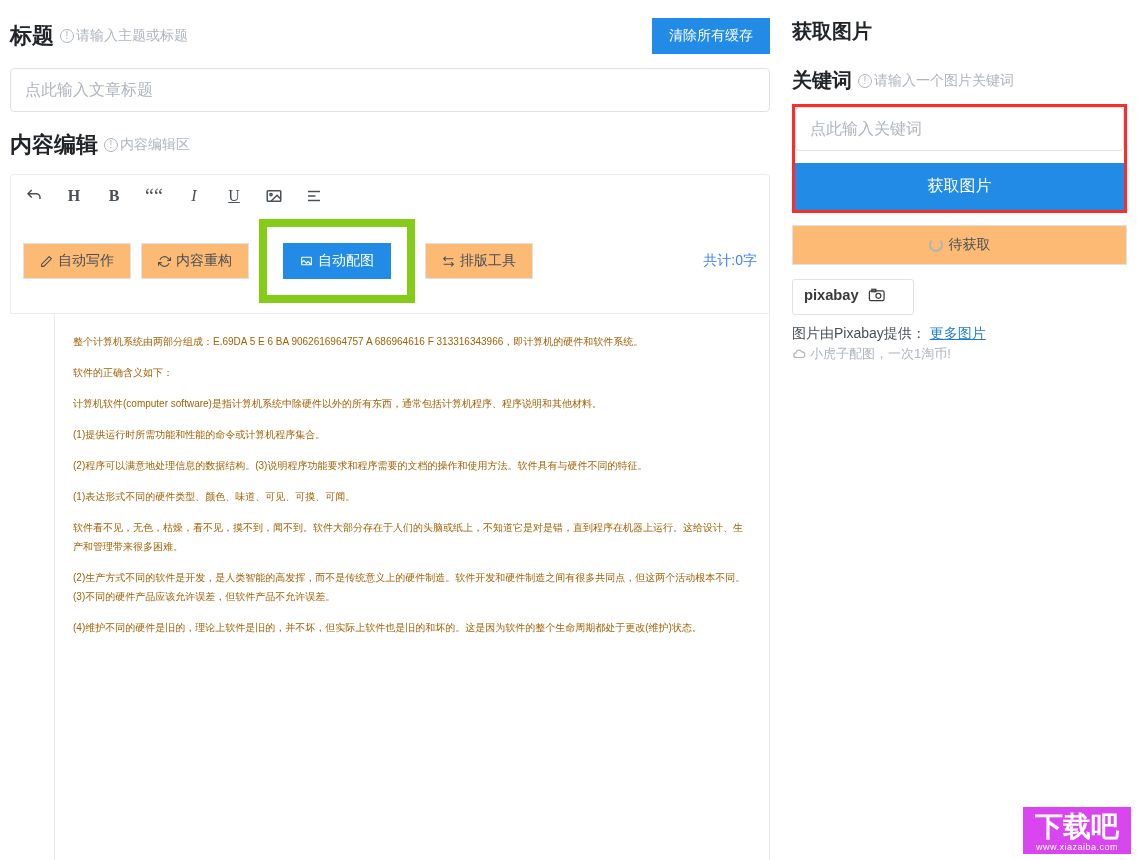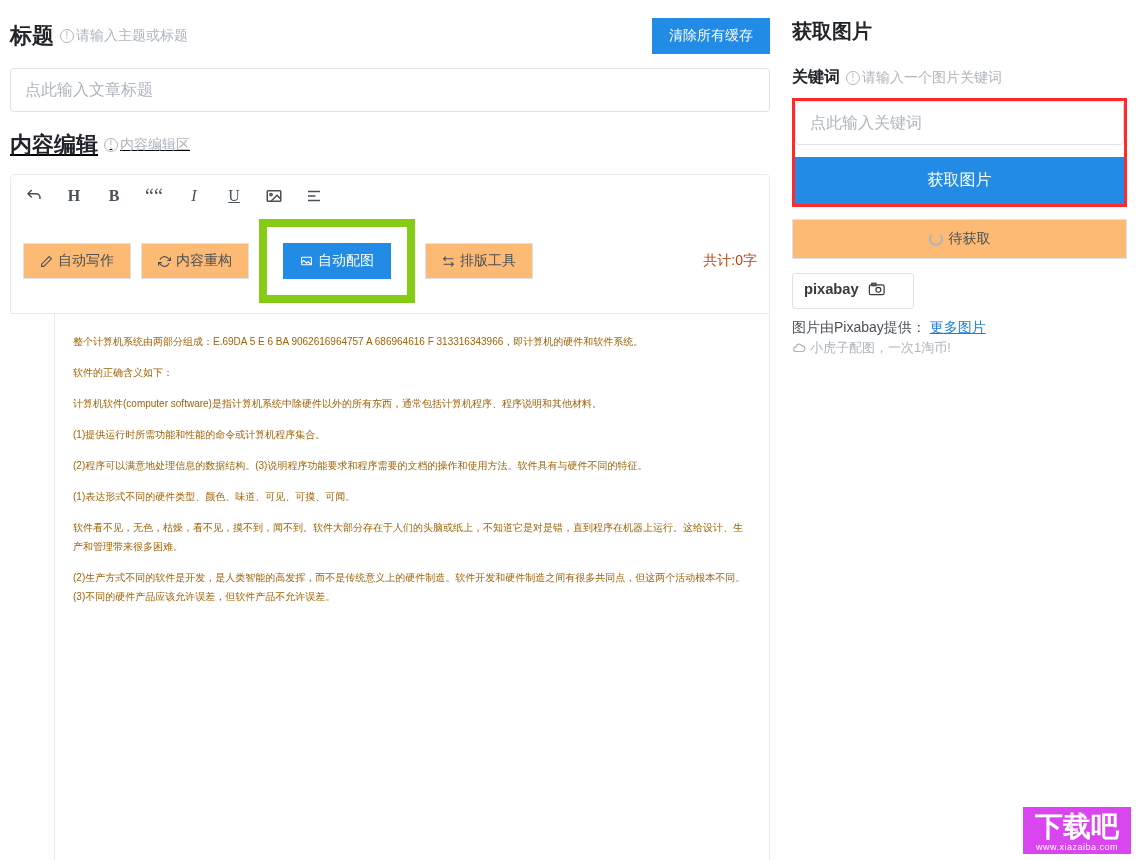--- a/index.html
+++ b/index.html
@@ -14,38 +14,38 @@
 .hint { font-size: 14px; color: #adb5bd; display: inline-flex; align-items: center; gap: 2px; }
 .hint-icon { display: inline-block; width: 14px; height: 14px; border: 1px solid #adb5bd; border-radius: 50%; font-size: 10px; line-height: 12px; text-align: center; color: #adb5bd; }
 
 .btn { display: inline-flex; align-items: center; justify-content: center; padding: 8px 16px; border-radius: 0; font-size: 14px; cursor: pointer; border: 1px solid transparent; gap: 5px; }
 .btn-primary { background: #228be6; color: #fff; }
 .btn-default { background: #fdba74; border-color: #dee2e6; color: #495057; }
 
 .title-input, .keyword-input { width: 100%; padding: 12px 14px; border: 1px solid #dee2e6; border-radius: 4px; font-size: 16px; color: #495057; }
 .title-input::placeholder, .keyword-input::placeholder { color: #adb5bd; }
 
-.content-header { margin: 18px 0 14px; text-decoration: underline; }
+.content-header { margin: 18px 0 14px; }
 
 .editor-wrap { border: 0; }
 .toolbar { border: 1px solid #e9ecef; border-radius: 4px 4px 0 0; padding: 10px 12px; display: flex; flex-direction: column; gap: 12px; }
 .toolbar-row { display: flex; align-items: center; gap: 18px; }
 .tb-icon { width: 22px; height: 22px; display: inline-flex; align-items: center; justify-content: center; color: #495057; cursor: pointer; font-size: 16px; }
 .tb-icon svg { width: 18px; height: 18px; }
 .action-row { display: flex; align-items: center; gap: 10px; }
-.word-count { margin-left: auto; font-size: 14px; color: #c2410c; }
+.word-count { margin-left: auto; font-size: 14px; color: #3b82f6; }
 
 .highlight-box { border: 8px solid #84cc16; padding: 16px; display: inline-block; }
 
 .editor-body { border: 1px solid #e9ecef; border-top: none; padding: 18px; min-height: 560px; font-size: 10px; color: #a16207; line-height: 1.9; margin-left: 44px; }
 .editor-body p { margin-bottom: 12px; }
 
 .right-col .sec-title { font-size: 20px; font-weight: 600; color: #212529; margin-bottom: 22px; }
 .right-col .sub-title-wrap { display: flex; align-items: center; gap: 6px; margin-bottom: 10px; }
-.right-col .sub-title { font-size: 16px; font-weight: 600; color: #212529; }
+.right-col .sub-title { font-size: 20px; font-weight: 600; color: #212529; }
 .right-highlight { border: 3px solid #ff2a2a; padding: 0; margin-bottom: 12px; }
 .fetch-btn { width: 100%; margin-top: 12px; padding: 12px; font-size: 16px; }
 .pending-btn { width: 100%; padding: 10px; display: flex; align-items: center; justify-content: center; gap: 6px; color: #495057; }
 .spinner { width: 14px; height: 14px; border: 2px solid #adb5bd; border-top-color: transparent; border-radius: 50%; display: inline-block; }
 
 .pixabay-badge { display: inline-block; border: 1px solid #dee2e6; padding: 6px 10px; border-radius: 3px; margin: 14px 0 10px; }
 .pixabay-badge svg { height: 18px; }
 .provider-line { font-size: 14px; color: #495057; margin-bottom: 2px; }
 .provider-line a { color: #1c7ed6; text-decoration: underline; }
 .promo-line { font-size: 13px; color: #adb5bd; display: flex; align-items: center; gap: 4px; }
@@ -153,20 +153,21 @@
       </div>
       <div class="editor-body">
         <p>整个计算机系统由两部分组成：E.69DA 5 E 6 BA 9062616964757 A 686964616 F 313316343966，即计算机的硬件和软件系统。</p>
         <p>软件的正确含义如下：</p>
         <p>计算机软件(computer software)是指计算机系统中除硬件以外的所有东西，通常包括计算机程序、程序说明和其他材料。</p>
         <p>(1)提供运行时所需功能和性能的命令或计算机程序集合。</p>
         <p>(2)程序可以满意地处理信息的数据结构。(3)说明程序功能要求和程序需要的文档的操作和使用方法。软件具有与硬件不同的特征。</p>
         <p>(1)表达形式不同的硬件类型、颜色、味道、可见、可摸、可闻。</p>
         <p>软件看不见，无色，枯燥，看不见，摸不到，闻不到。软件大部分存在于人们的头脑或纸上，不知道它是对是错，直到程序在机器上运行。这给设计、生产和管理带来很多困难。</p>
         <p>(2)生产方式不同的软件是开发，是人类智能的高发挥，而不是传统意义上的硬件制造。软件开发和硬件制造之间有很多共同点，但这两个活动根本不同。(3)不同的硬件产品应该允许误差，但软件产品不允许误差。</p>
+        <p>(4)维护不同的硬件是旧的，理论上软件是旧的，并不坏，但实际上软件也是旧的和坏的。这是因为软件的整个生命周期都处于更改(维护)状态。</p>
       </div>
     </div>
   </div>
 
   <div class="right-col">
     <div class="sec-title">获取图片</div>
 
     <div class="sub-title-wrap">
       <span class="sub-title">关键词</span>
       <span class="hint">

